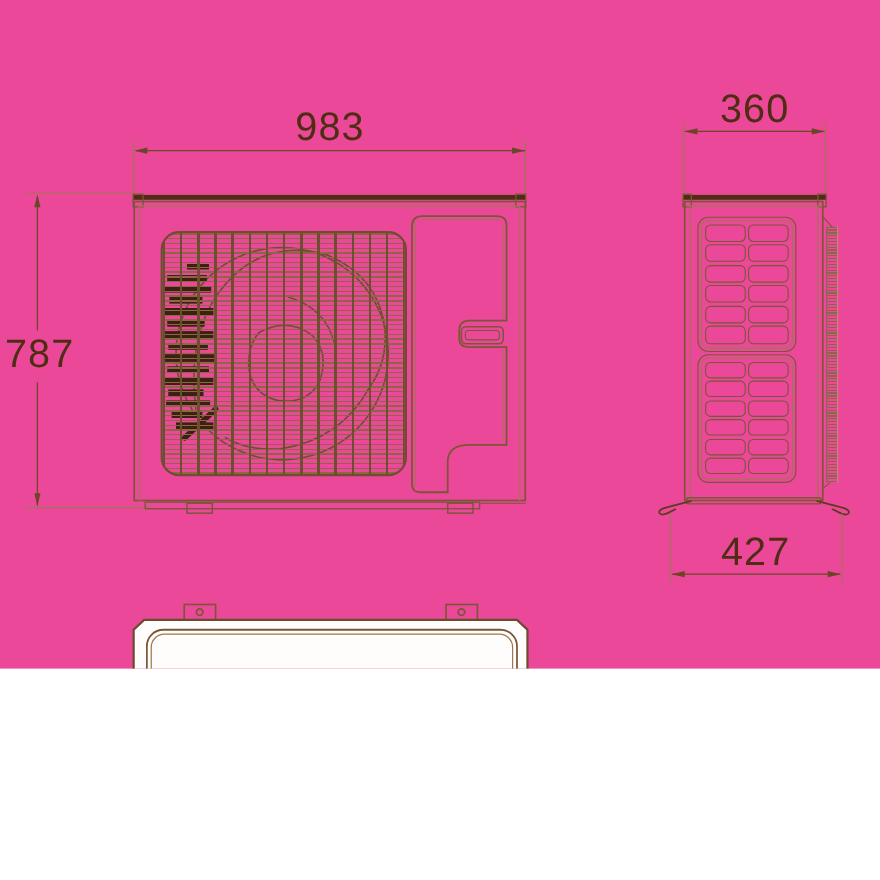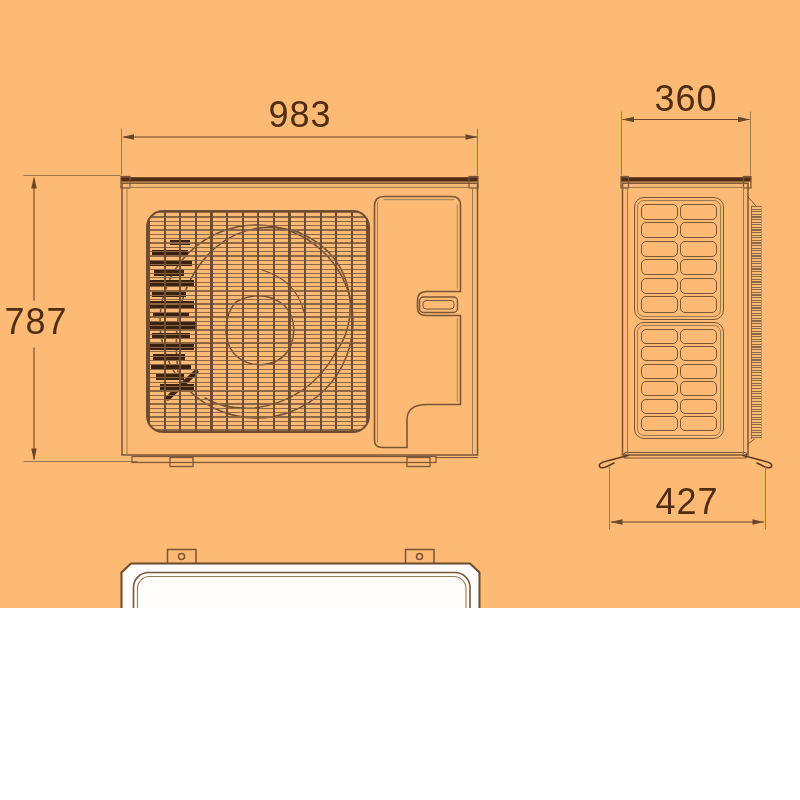--- a/index.html
+++ b/index.html
@@ -1,17 +1,17 @@
 <!DOCTYPE html>
 <html><head>
 <meta charset="utf-8">
 <style>
   html,body{margin:0;padding:0;background:#ffffff;}
   #canvas{
-    position:relative;width:800px;height:608px;background:#fdba74;
+    position:relative;width:800px;height:608px;background:#ec4899;
     font-family:"Liberation Sans", sans-serif;overflow:hidden;
   }
   #drawing-svg{position:absolute;left:0;top:0;}
   .dim-text{
     font-family:"Liberation Sans", sans-serif;
     font-size:36px;fill:#4e2d13;letter-spacing:1px;
   }
   
   #front-grille{
     position:absolute;left:145.5px;top:209.5px;width:224px;height:223px;

